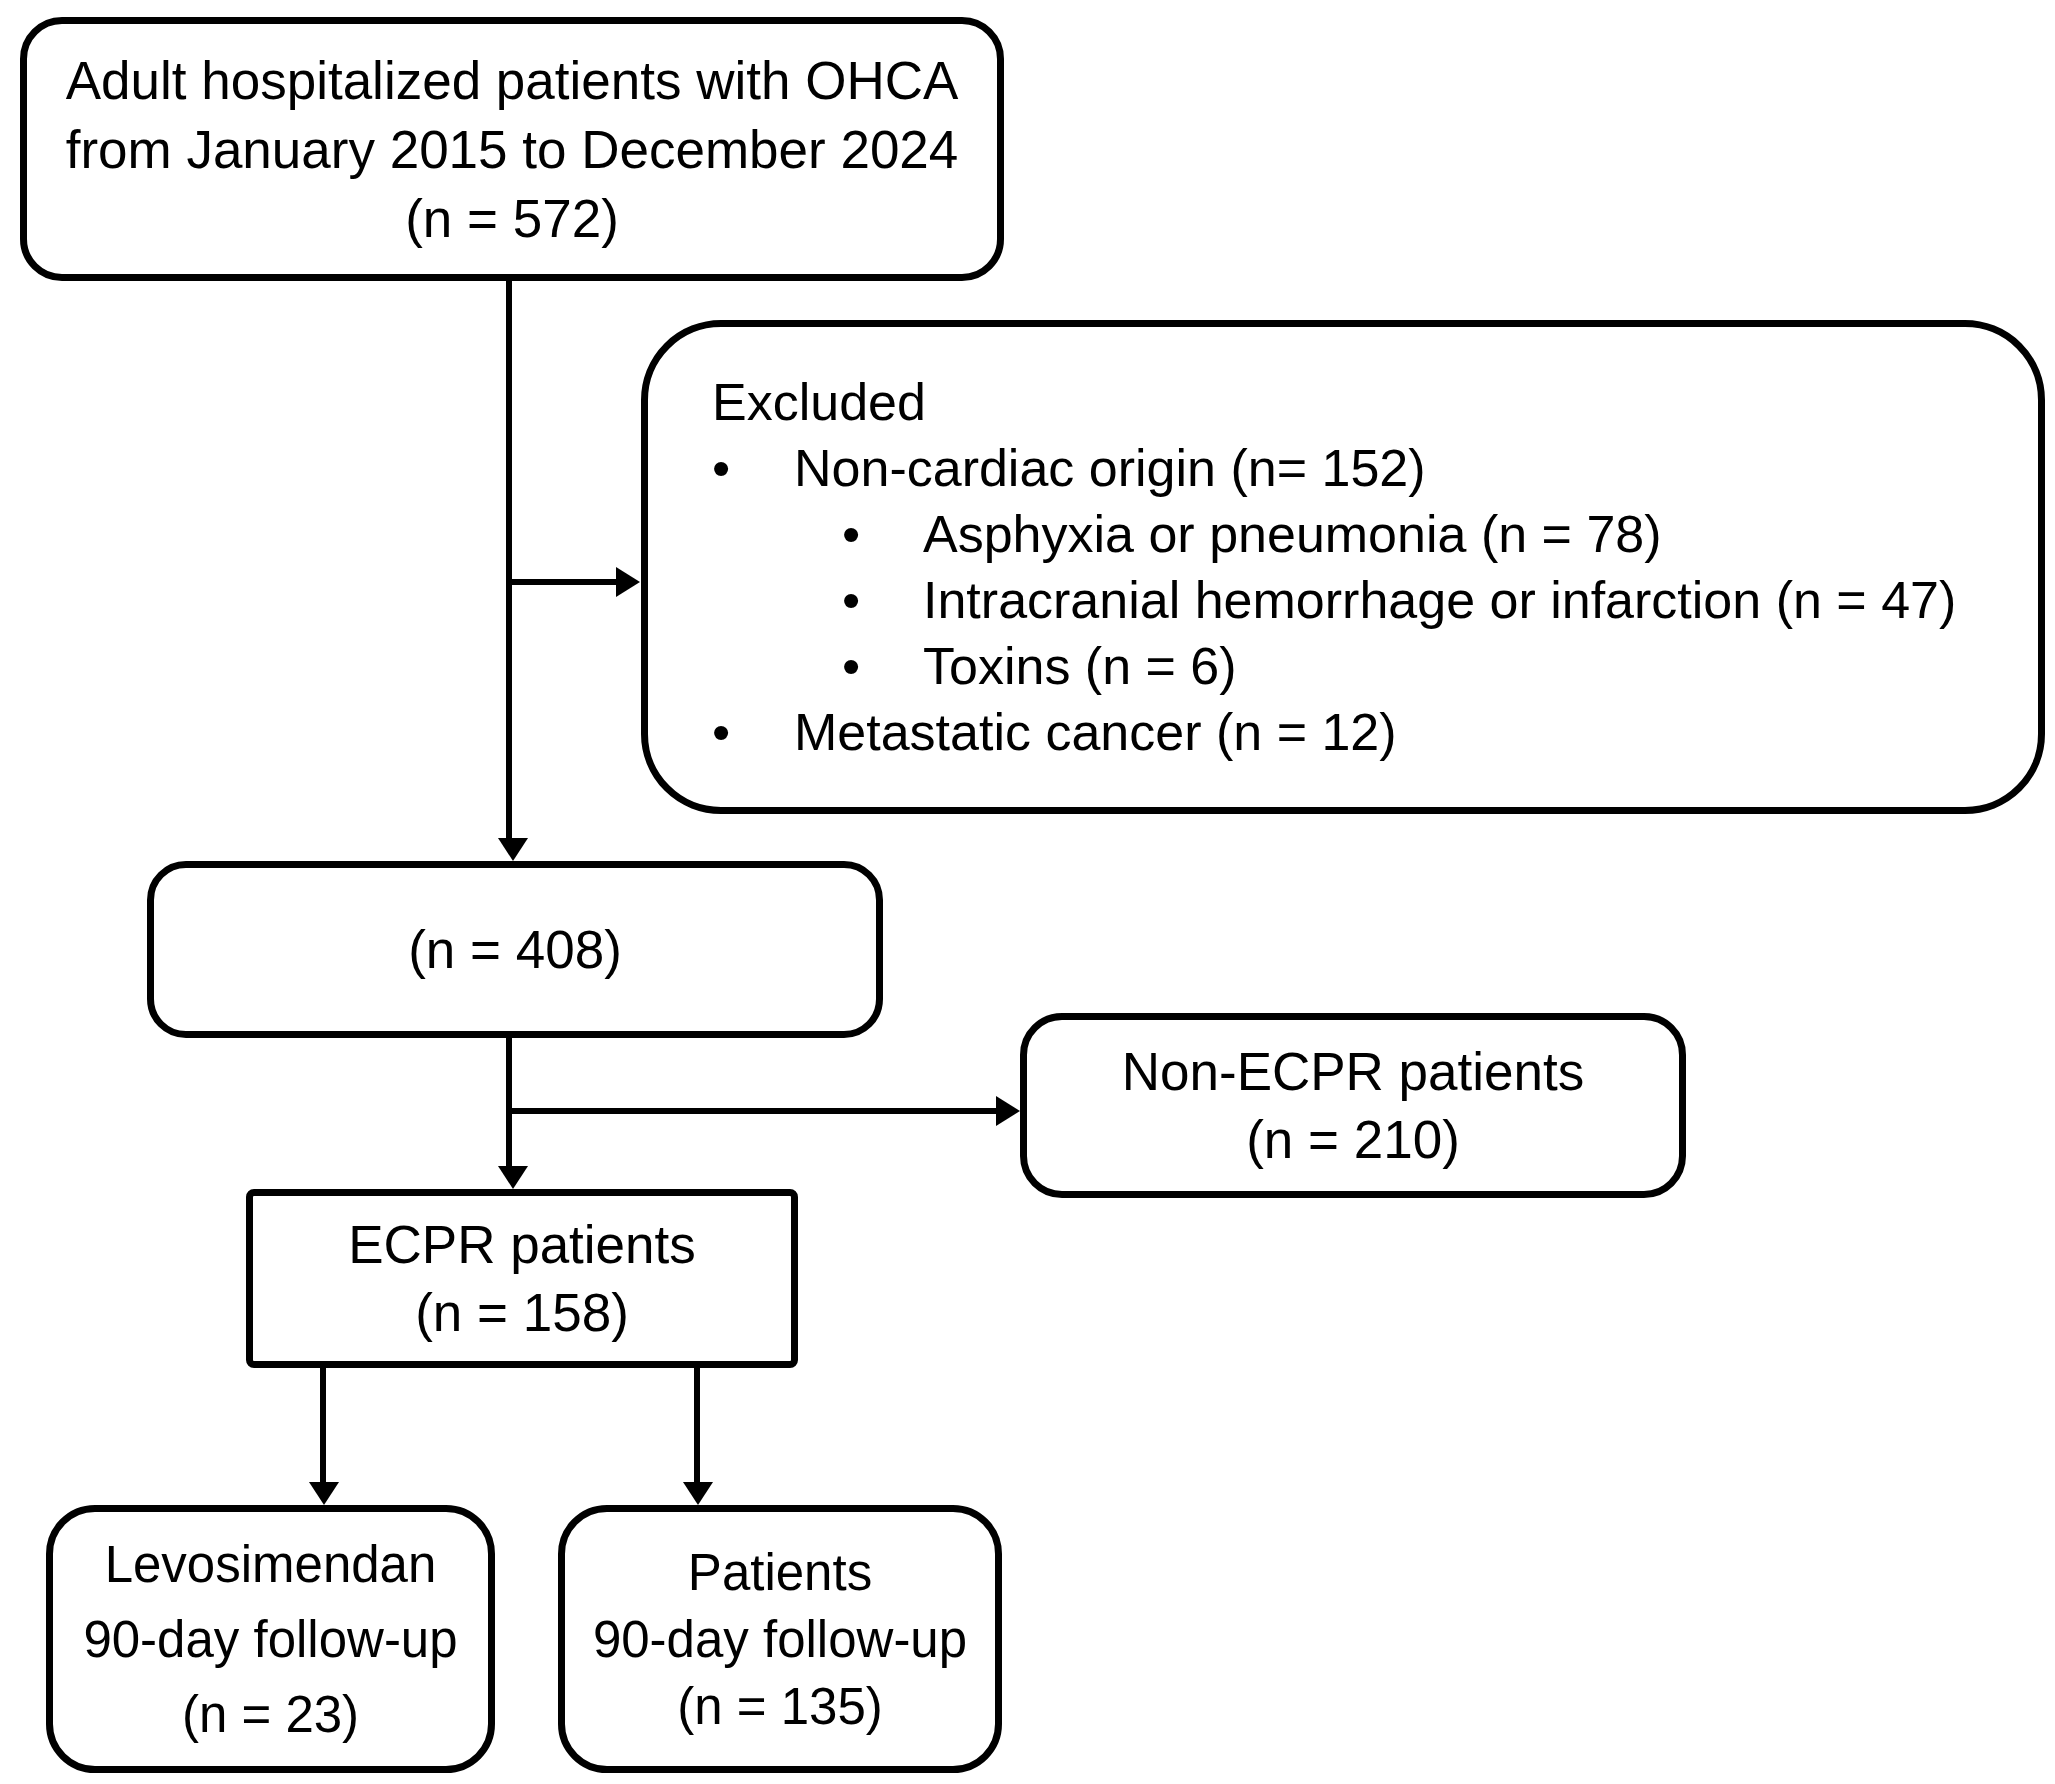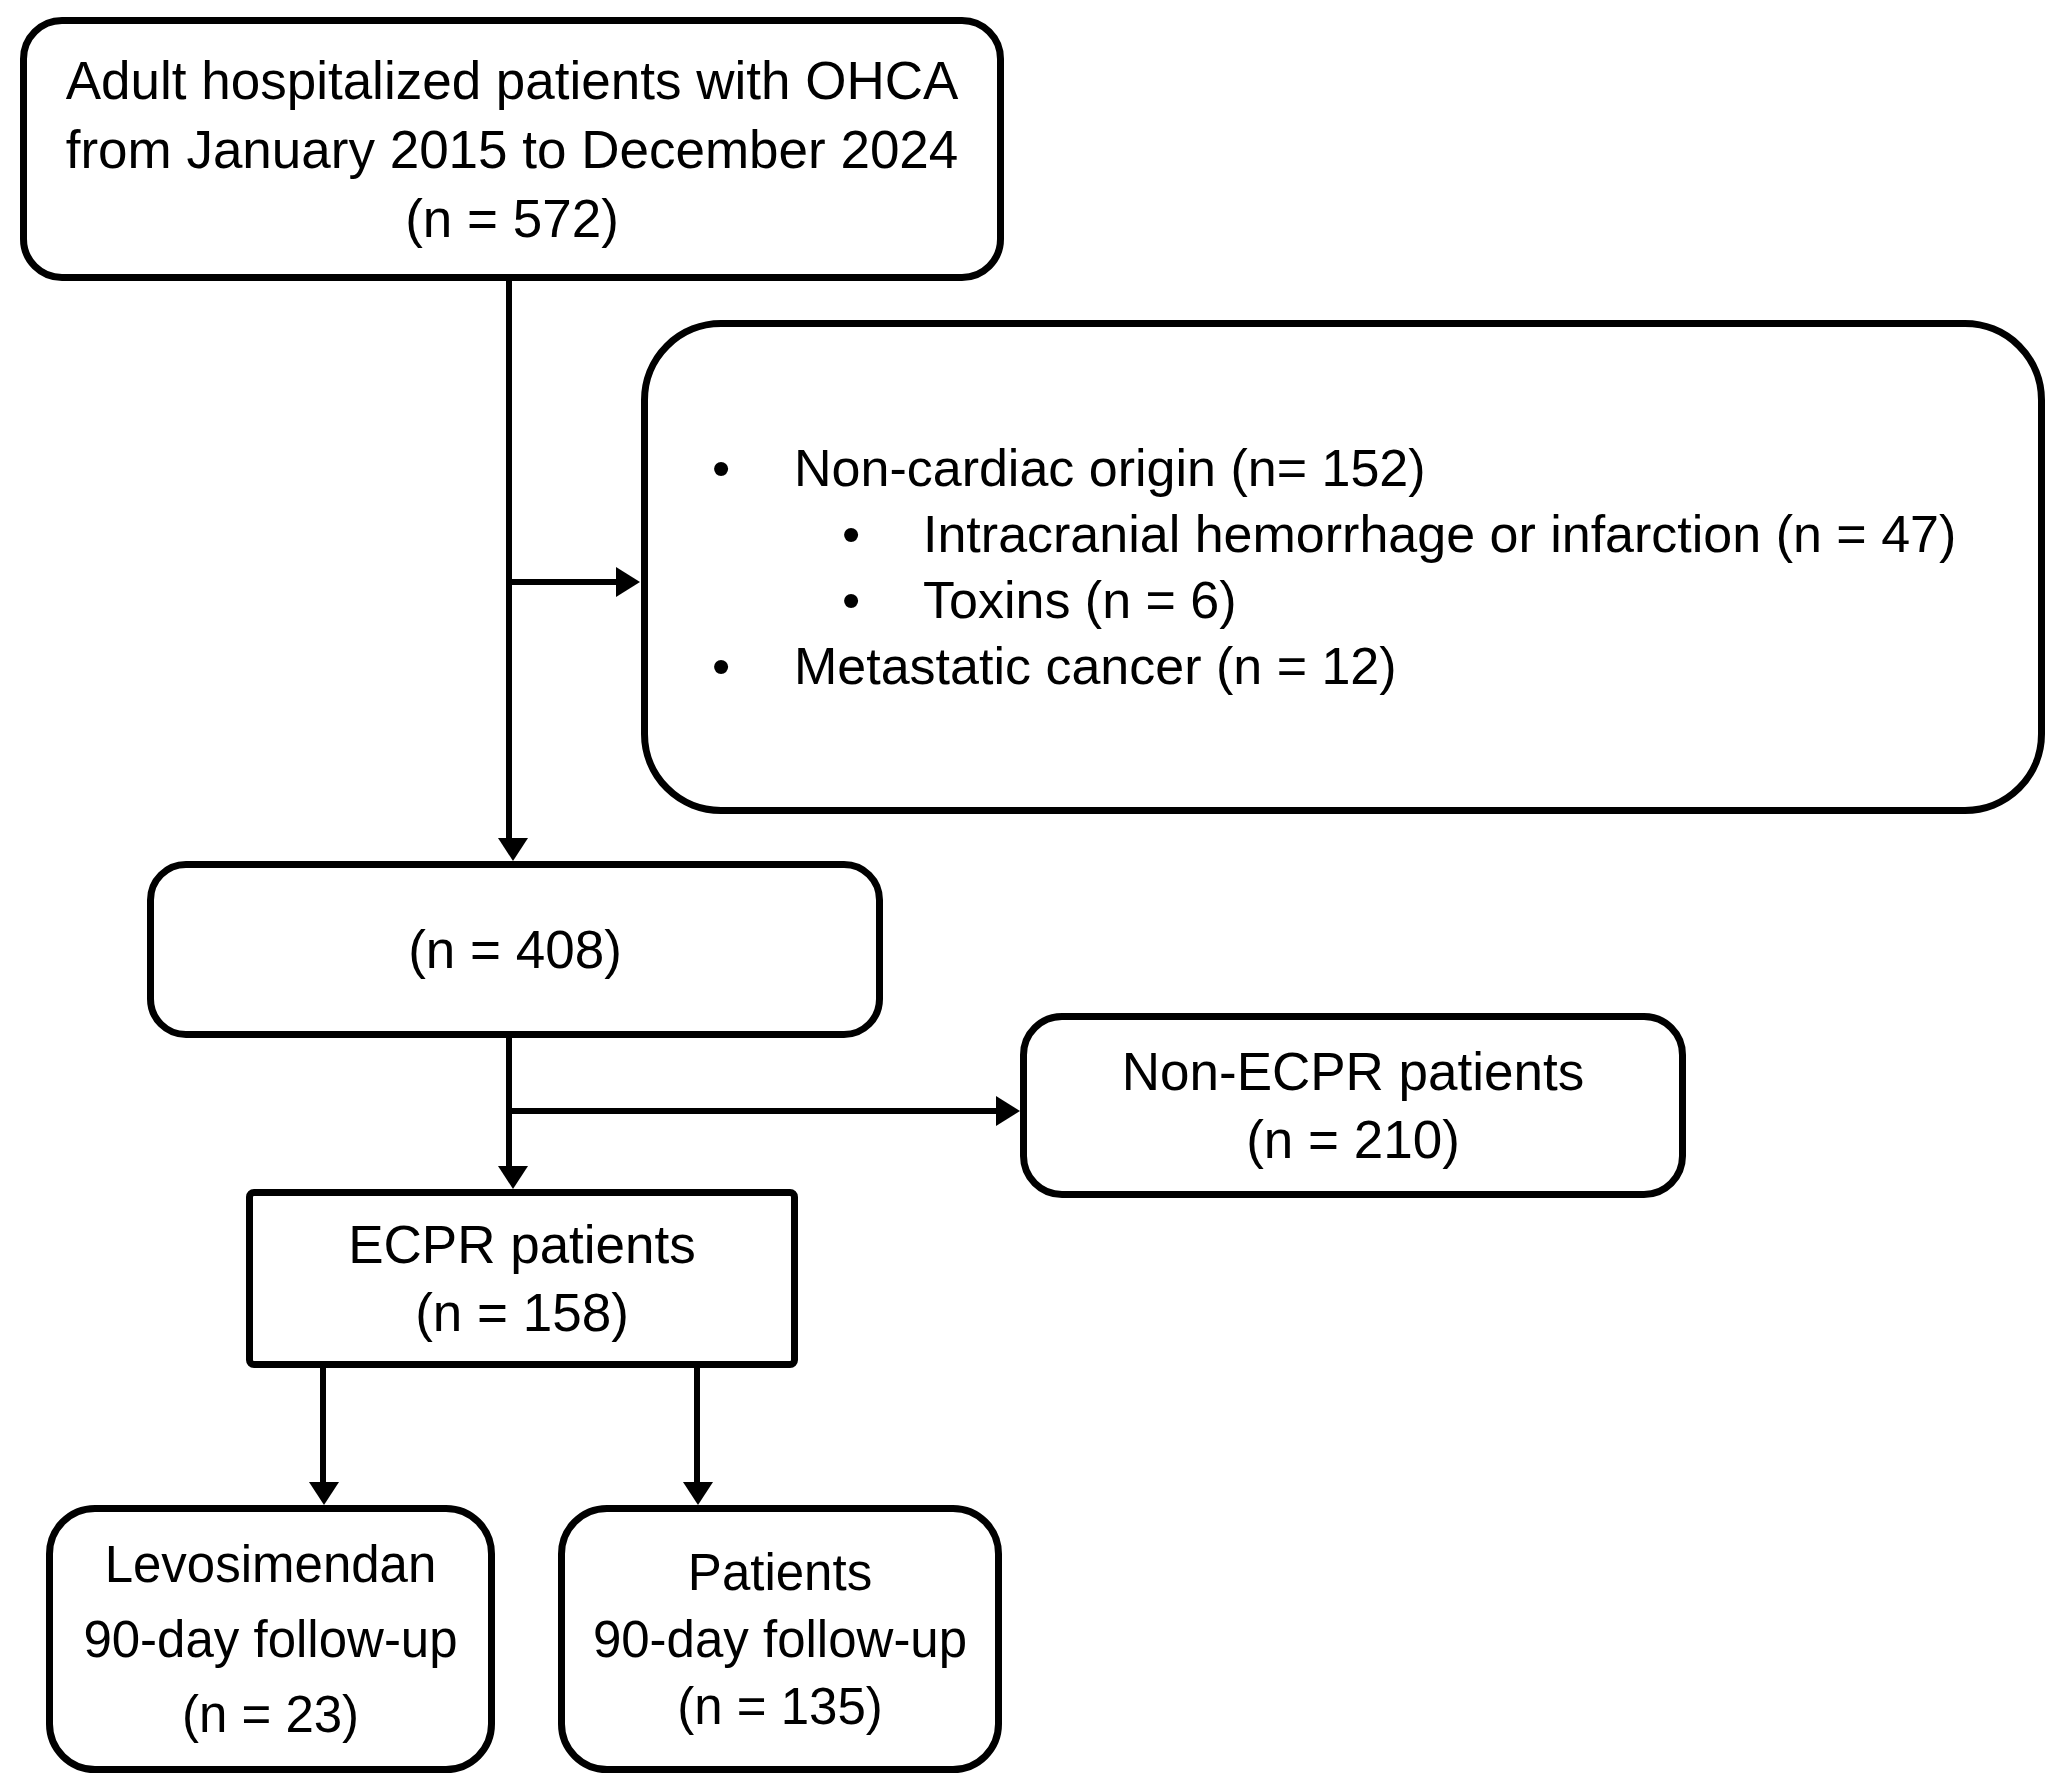--- a/index.html
+++ b/index.html
@@ -97,22 +97,26 @@
   <div class="arr-down" id="arr-levo"></div>
   <div class="arr-down" id="arr-control"></div>
 
   <div class="box" id="box-enrollment">
     <div class="line">Adult hospitalized patients with OHCA</div>
     <div class="line">from January 2015 to December 2024</div>
     <div class="line">(n = 572)</div>
   </div>
 
   <div class="box" id="box-excluded">
+    <div class="ex-row">Excluded</div>
     <div class="ex-row lvl1">
       <span class="bullet">•</span><span>Non-cardiac origin (n= 152)</span>
+    </div>
+    <div class="ex-row lvl2">
+      <span class="bullet">•</span><span>Asphyxia or pneumonia (n = 78)</span>
     </div>
     <div class="ex-row lvl2">
       <span class="bullet">•</span><span>Intracranial hemorrhage or infarction (n = 47)</span>
     </div>
     <div class="ex-row lvl2">
       <span class="bullet">•</span><span>Toxins (n = 6)</span>
     </div>
     <div class="ex-row lvl1">
       <span class="bullet">•</span><span>Metastatic cancer (n = 12)</span>
     </div>

